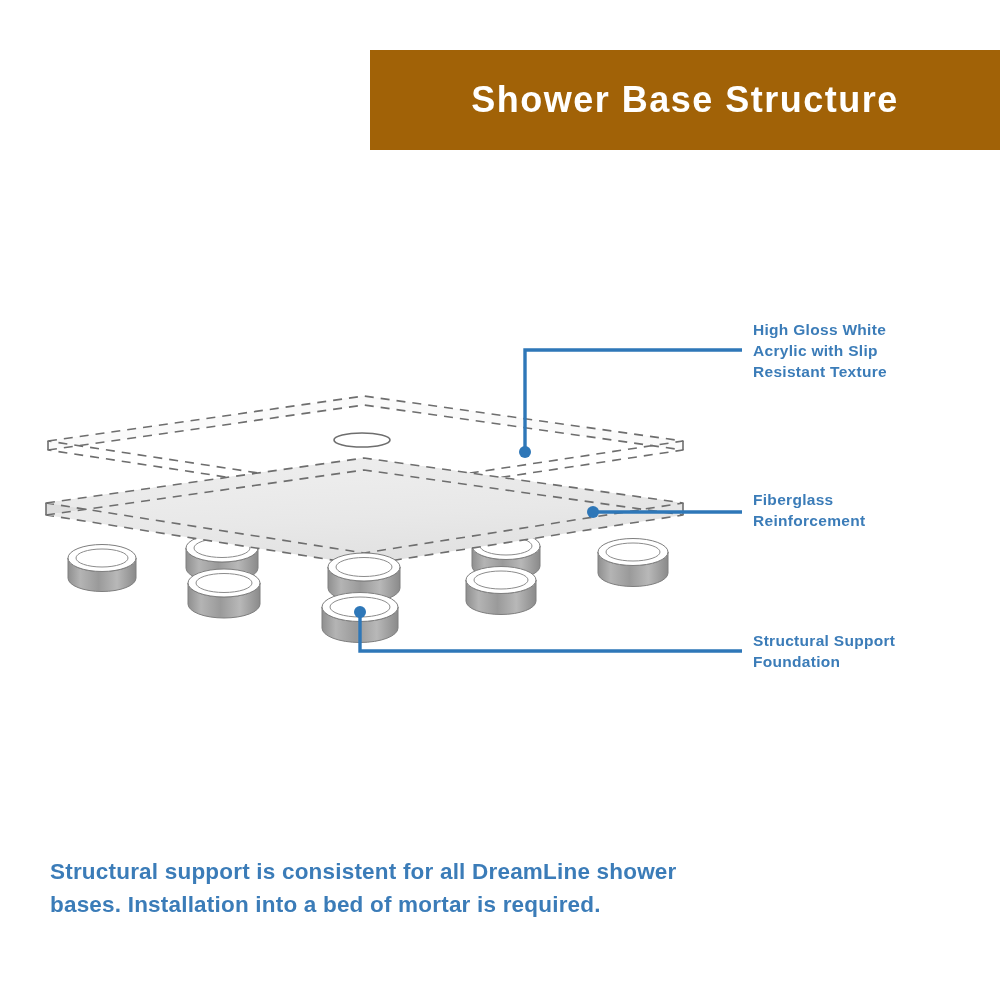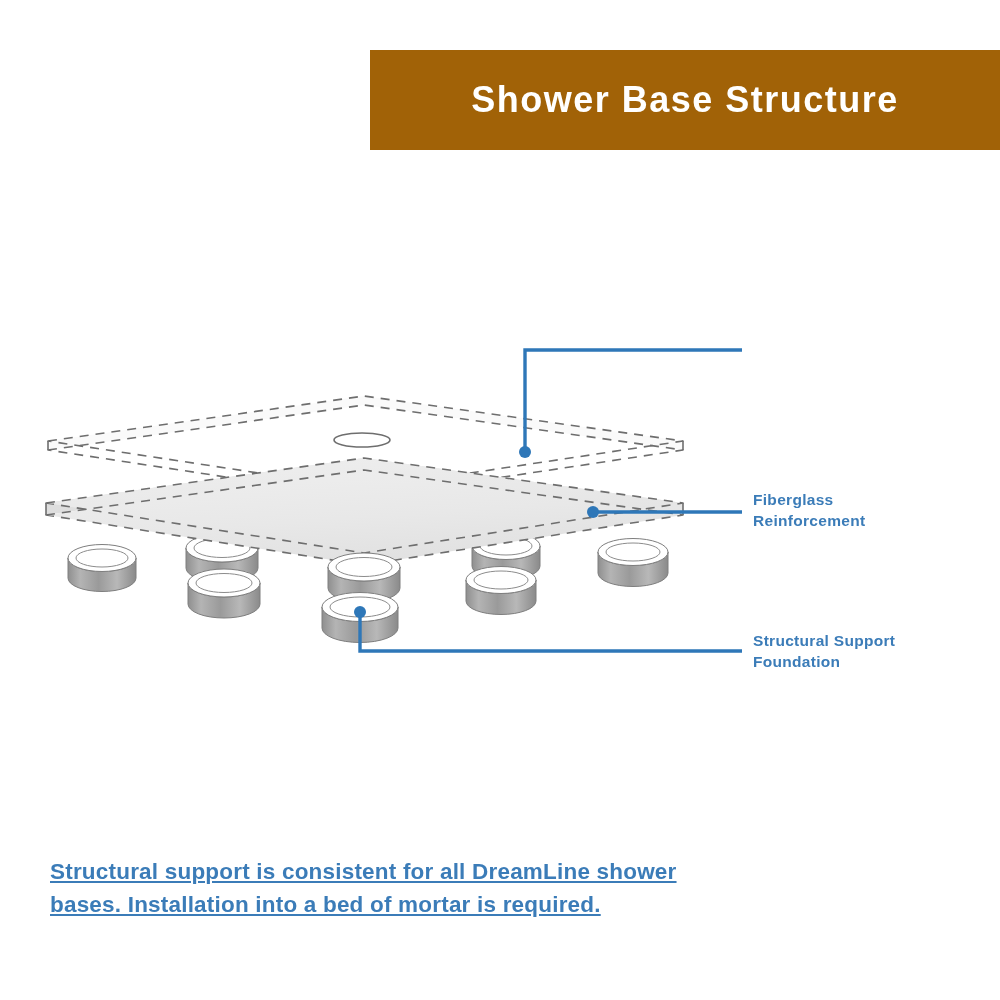--- a/index.html
+++ b/index.html
@@ -71,21 +71,20 @@
     position: absolute;
     left: 50px;
     top: 855px;
     width: 640px;
     color: #3B7CB8;
     font-family: "Liberation Sans", sans-serif;
     font-weight: bold;
     font-size: 22.5px;
     line-height: 33px;
     letter-spacing: 0.2px;
-    text-decoration: underline;
   }
 </style>
 </head>
 <body>
 
 <div id="title-banner">
   <span id="title-text">Shower Base Structure</span>
 </div>
 
 <div id="diagram">
@@ -197,20 +196,23 @@
       <polyline points="593,512 742,512" fill="none" stroke="#2E77B8" stroke-width="3.4"></polyline>
       <circle cx="593" cy="512" r="6" fill="#2E77B8"></circle>
     </g>
 
     <g>
       <polyline points="360,612 360,651 742,651" fill="none" stroke="#2E77B8" stroke-width="3.4"></polyline>
       <circle cx="360" cy="612" r="6" fill="#2E77B8"></circle>
     </g>
   </svg>
 
+  <div class="callout-label" id="callout-acrylic">High Gloss White
+Acrylic with Slip
+Resistant Texture</div>
 
   <div class="callout-label" id="callout-support">Structural Support
 Foundation</div>
 
   <div class="callout-label" id="callout-fiberglass">Fiberglass
 Reinforcement</div>
 </div>
 
 <div id="caption">Structural support is consistent for all DreamLine shower bases. Installation into a bed of mortar is required.</div>
 

